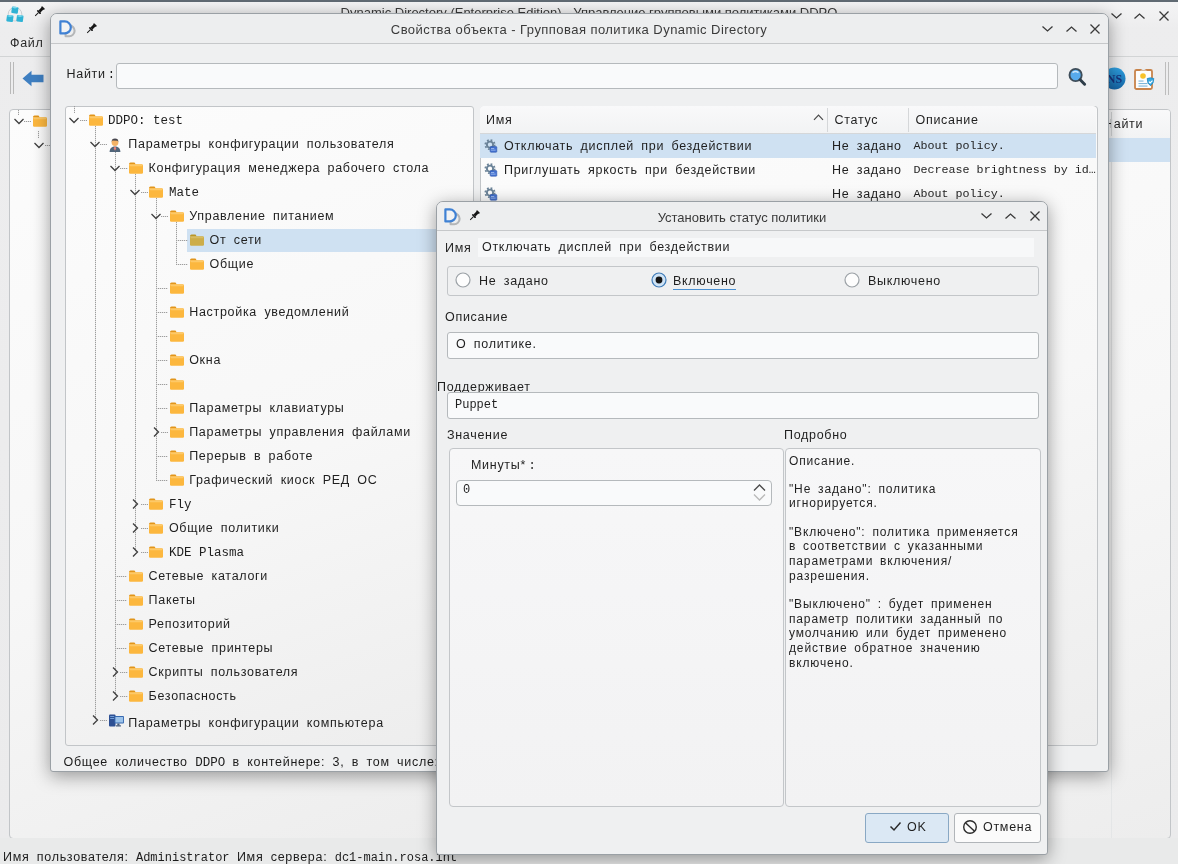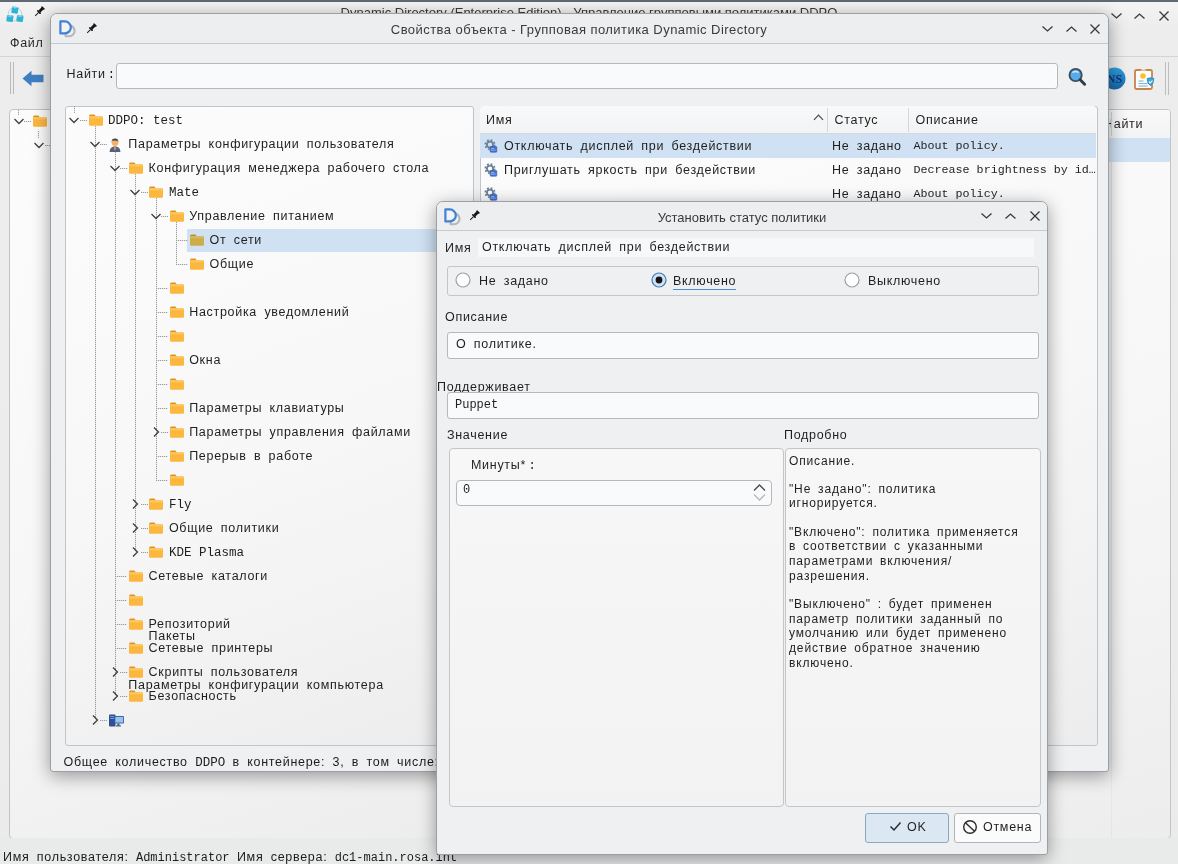--- a/index.html
+++ b/index.html
@@ -270,20 +270,21 @@
         <rect x="0" y="2.2" width="14" height="9.6" rx="1.2" fill="#fcb73e"></rect>
         <rect x="0.6" y="2.8" width="12.8" height="1.4" rx="0.7" fill="#fdc968"></rect>
       </svg>
 <div class="treerow" style="left:124.7px;top:338.5px;"><span>Перерыв в работе</span></div>
 <div class="hdash" style="left:91.0px;top:374.5px;width:12.2px;"></div>
 <svg class="abs" style="left:105.2px;top:368.5px;" width="14" height="12" viewBox="0 0 14 12">
         <path d="M0 2 q0 -1.5 1.5 -1.5 l3.5 0 q1 0 1.2 1 l0.3 1 l-6.5 0 Z" fill="#e1951b"></path>
         <rect x="0" y="2.2" width="14" height="9.6" rx="1.2" fill="#fcb73e"></rect>
         <rect x="0.6" y="2.8" width="12.8" height="1.4" rx="0.7" fill="#fdc968"></rect>
       </svg>
+<div class="treerow" style="left:124.7px;top:362.5px;"><span>Графический киоск РЕД ОС</span></div>
 <div class="hdash" style="left:76.2px;top:398.5px;width:7.2px;"></div>
 <svg class="abs" style="left:67.7px;top:393.5px;" width="7" height="10" viewBox="0 0 7 10">
         <path d="M1 0.5 L5.5 5 L1 9.5" stroke="#3f3f3f" stroke-width="1.3" fill="none"></path>
       </svg>
 <svg class="abs" style="left:84.9px;top:392.5px;" width="14" height="12" viewBox="0 0 14 12">
         <path d="M0 2 q0 -1.5 1.5 -1.5 l3.5 0 q1 0 1.2 1 l0.3 1 l-6.5 0 Z" fill="#e1951b"></path>
         <rect x="0" y="2.2" width="14" height="9.6" rx="1.2" fill="#fcb73e"></rect>
         <rect x="0.6" y="2.8" width="12.8" height="1.4" rx="0.7" fill="#fdc968"></rect>
       </svg>
 <div class="treerow" style="left:104.4px;top:386.5px;"><span class="mono">Fly</span></div>
@@ -313,21 +314,21 @@
         <rect x="0" y="2.2" width="14" height="9.6" rx="1.2" fill="#fcb73e"></rect>
         <rect x="0.6" y="2.8" width="12.8" height="1.4" rx="0.7" fill="#fdc968"></rect>
       </svg>
 <div class="treerow" style="left:84.1px;top:458.5px;"><span>Сетевые каталоги</span></div>
 <div class="hdash" style="left:50.4px;top:494.5px;width:12.2px;"></div>
 <svg class="abs" style="left:64.6px;top:488.5px;" width="14" height="12" viewBox="0 0 14 12">
         <path d="M0 2 q0 -1.5 1.5 -1.5 l3.5 0 q1 0 1.2 1 l0.3 1 l-6.5 0 Z" fill="#e1951b"></path>
         <rect x="0" y="2.2" width="14" height="9.6" rx="1.2" fill="#fcb73e"></rect>
         <rect x="0.6" y="2.8" width="12.8" height="1.4" rx="0.7" fill="#fdc968"></rect>
       </svg>
-<div class="treerow" style="left:84.1px;top:482.5px;margin-top:36px;"><span>Пакеты</span></div>
+<div class="treerow" style="left:84.1px;top:482.5px;"><span>Пакеты</span></div>
 <div class="hdash" style="left:50.4px;top:518.5px;width:12.2px;"></div>
 <svg class="abs" style="left:64.6px;top:512.5px;" width="14" height="12" viewBox="0 0 14 12">
         <path d="M0 2 q0 -1.5 1.5 -1.5 l3.5 0 q1 0 1.2 1 l0.3 1 l-6.5 0 Z" fill="#e1951b"></path>
         <rect x="0" y="2.2" width="14" height="9.6" rx="1.2" fill="#fcb73e"></rect>
         <rect x="0.6" y="2.8" width="12.8" height="1.4" rx="0.7" fill="#fdc968"></rect>
       </svg>
 <div class="treerow" style="left:84.1px;top:506.5px;"><span>Репозиторий</span></div>
 <div class="hdash" style="left:50.4px;top:542.5px;width:12.2px;"></div>
 <svg class="abs" style="left:64.6px;top:536.5px;" width="14" height="12" viewBox="0 0 14 12">
         <path d="M0 2 q0 -1.5 1.5 -1.5 l3.5 0 q1 0 1.2 1 l0.3 1 l-6.5 0 Z" fill="#e1951b"></path>
@@ -361,21 +362,21 @@
       </svg>
 <svg class="abs" style="left:44.3px;top:608.0px;" width="15" height="13" viewBox="0 0 15 13">
         <rect x="0" y="0.5" width="6.5" height="12" rx="1" fill="#2d4f93"></rect>
         <rect x="1.2" y="2" width="4" height="1" fill="#6f9fd8"></rect>
         <rect x="1.2" y="4" width="4" height="1" fill="#6f9fd8"></rect>
         <rect x="5.5" y="2" width="9.5" height="7.5" rx="1" fill="#3668b0"></rect>
         <rect x="6.4" y="3" width="7.7" height="5.5" fill="#9cc3ea"></rect>
         <rect x="8.3" y="9.5" width="2.2" height="2" fill="#44597a"></rect>
         <rect x="6.8" y="11.3" width="5.2" height="1.2" rx="0.5" fill="#44597a"></rect>
       </svg>
-<div class="treerow" style="left:63.8px;top:567px;"><span>Параметры конфигурации компьютера</span></div>
+<div class="treerow" style="left:63.8px;top:605px;"><span>Параметры конфигурации компьютера</span></div>
 </div>
 <div class="panel" style="left:429px;top:92px;width:616px;height:638px;"></div>
 <div class="abs" style="left:429px;top:92px;width:616px;height:638px;overflow:hidden;border-radius:3px;">
 <div class="abs" style="left:0;top:0;width:616px;height:27.5px;background:linear-gradient(180deg,#f9f9fa,#f2f3f4);border-bottom:1px solid #d5d7d9;"></div>
 <div class="abs t13 ws" style="left:6.5px;top:7px;color:#1f1f1f;">Имя</div>
 <svg class="abs" style="left:333px;top:8.5px;" width="11" height="7" viewBox="0 0 11 7">
         <path d="M1 5.8 L5.5 1.2 L10 5.8" stroke="#4a4a4a" stroke-width="1.2" fill="none"></path>
       </svg>
 <div class="abs" style="left:347.5px;top:2px;width:1px;height:24px;background:#d5d7d9;"></div>
 <div class="abs t13 ws" style="left:355px;top:7px;color:#1f1f1f;">Статус</div>

